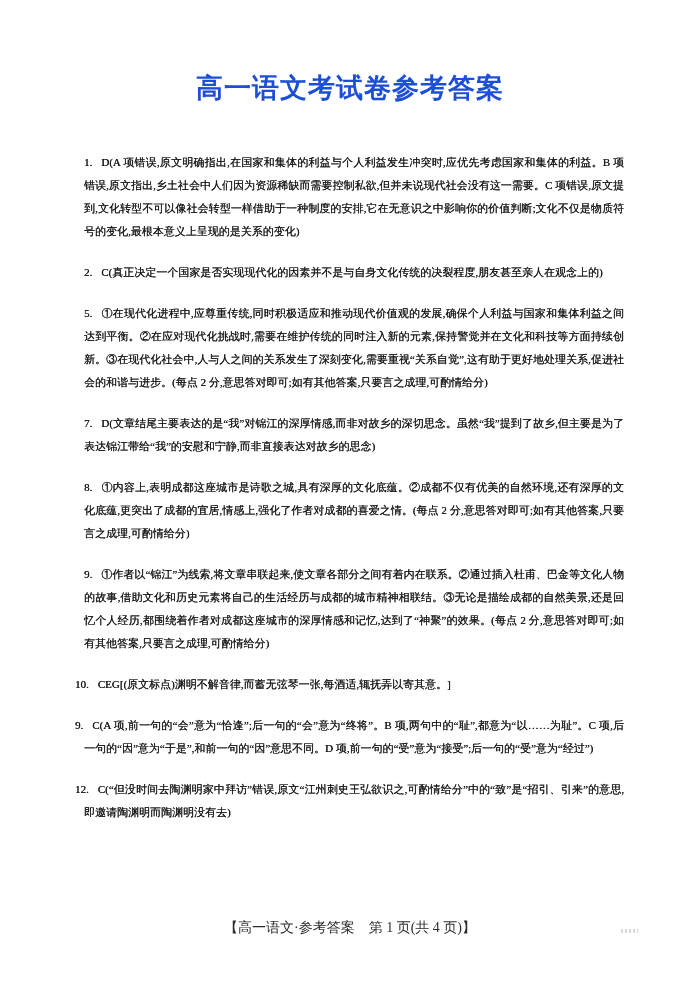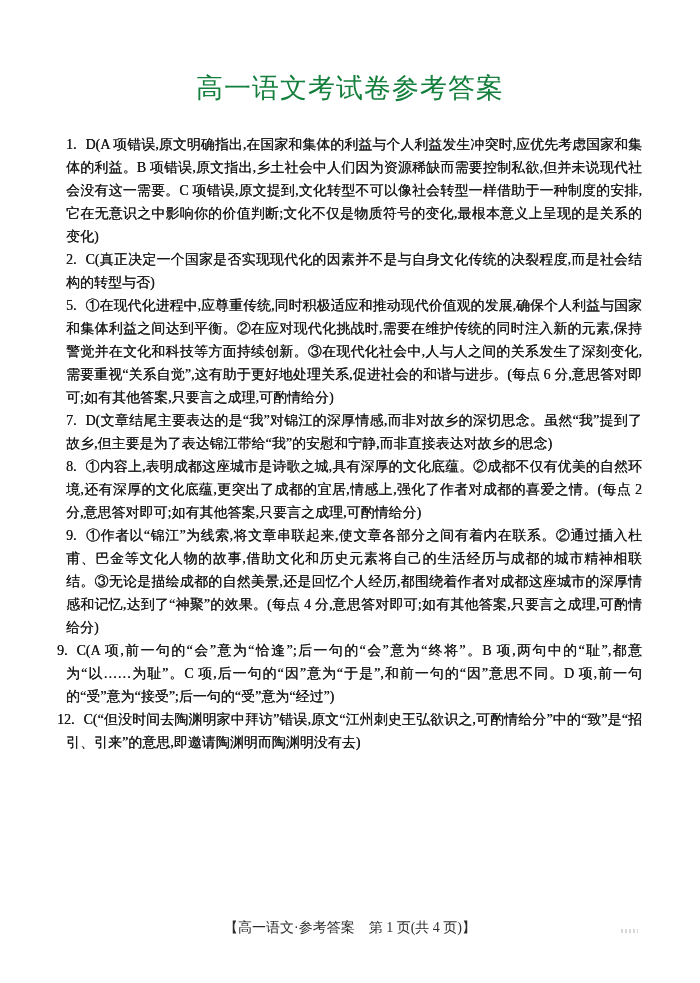--- a/index.html
+++ b/index.html
@@ -17,33 +17,33 @@
     color: #1b1b1b;
   }
   .title {
     position: absolute;
     top: 70px;
     left: 0;
     width: 100%;
     margin: 0;
     text-align: center;
     font-size: 27px;
-    font-weight: 400;
+    font-weight: 700;
     letter-spacing: 1px;
-    color: #15803d;
+    color: #1d4ed8;
   }
   .answers {
     position: absolute;
     top: 133px;
     left: 66px;
     width: 576px;
   }
   .item {
-    margin: 0;
-    font-size: 14px;
+    margin: 18px;
+    font-size: 11px;
     line-height: 23px;
     text-align: justify;
     text-shadow: 0.25px 0 0 currentColor;
   }
   .item .num {
     margin-right: 9px;
   }
   .item.wide {
     text-indent: -9px;
   }
@@ -68,25 +68,26 @@
 </style>
 </head>
 <body>
 
 <div class="page">
 
   <h1 class="title">高一语文考试卷参考答案</h1>
 
   <main class="answers">
     <p class="item"><span class="num">1.</span><span>D(A 项错误,原文明确指出,在国家和集体的利益与个人利益发生冲突时,应优先考虑国家和集体的利益。B 项错误,原文指出,乡土社会中人们因为资源稀缺而需要控制私欲,但并未说现代社会没有这一需要。C 项错误,原文提到,文化转型不可以像社会转型一样借助于一种制度的安排,它在无意识之中影响你的价值判断;文化不仅是物质符号的变化,最根本意义上呈现的是关系的变化)</span></p>
-    <p class="item"><span class="num">2.</span><span>C(真正决定一个国家是否实现现代化的因素并不是与自身文化传统的决裂程度,而是社会结构的转型与否)</span></p>
-    <p class="item"><span class="num">5.</span><span>①在现代化进程中,应尊重传统,同时积极适应和推动现代价值观的发展,确保个人利益与国家和集体利益之间达到平衡。②在应对现代化挑战时,需要在维护传统的同时注入新的元素,保持警觉并在文化和科技等方面持续创新。③在现代化社会中,人与人之间的关系发生了深刻变化,需要重视“关系自觉”,这有助于更好地处理关系,促进社会的和谐与进步。(每点 6 分,意思答对即可;如有其他答案,只要言之成理,可酌情给分)</span></p>
+    <p class="item"><span class="num">2.</span><span>C(真正决定一个国家是否实现现代化的因素并不是与自身文化传统的决裂程度,朋友甚至亲人在观念上的)</span></p>
+    <p class="item"><span class="num">5.</span><span>①在现代化进程中,应尊重传统,同时积极适应和推动现代价值观的发展,确保个人利益与国家和集体利益之间达到平衡。②在应对现代化挑战时,需要在维护传统的同时注入新的元素,保持警觉并在文化和科技等方面持续创新。③在现代化社会中,人与人之间的关系发生了深刻变化,需要重视“关系自觉”,这有助于更好地处理关系,促进社会的和谐与进步。(每点 2 分,意思答对即可;如有其他答案,只要言之成理,可酌情给分)</span></p>
     <p class="item"><span class="num">7.</span><span>D(文章结尾主要表达的是“我”对锦江的深厚情感,而非对故乡的深切思念。虽然“我”提到了故乡,但主要是为了表达锦江带给“我”的安慰和宁静,而非直接表达对故乡的思念)</span></p>
     <p class="item"><span class="num">8.</span><span>①内容上,表明成都这座城市是诗歌之城,具有深厚的文化底蕴。②成都不仅有优美的自然环境,还有深厚的文化底蕴,更突出了成都的宜居,情感上,强化了作者对成都的喜爱之情。(每点 2 分,意思答对即可;如有其他答案,只要言之成理,可酌情给分)</span></p>
-    <p class="item"><span class="num">9.</span><span>①作者以“锦江”为线索,将文章串联起来,使文章各部分之间有着内在联系。②通过插入杜甫、巴金等文化人物的故事,借助文化和历史元素将自己的生活经历与成都的城市精神相联结。③无论是描绘成都的自然美景,还是回忆个人经历,都围绕着作者对成都这座城市的深厚情感和记忆,达到了“神聚”的效果。(每点 4 分,意思答对即可;如有其他答案,只要言之成理,可酌情给分)</span></p>
+    <p class="item"><span class="num">9.</span><span>①作者以“锦江”为线索,将文章串联起来,使文章各部分之间有着内在联系。②通过插入杜甫、巴金等文化人物的故事,借助文化和历史元素将自己的生活经历与成都的城市精神相联结。③无论是描绘成都的自然美景,还是回忆个人经历,都围绕着作者对成都这座城市的深厚情感和记忆,达到了“神聚”的效果。(每点 2 分,意思答对即可;如有其他答案,只要言之成理,可酌情给分)</span></p>
+    <p class="item wide"><span class="num">10.</span><span>CEG[(原文标点)渊明不解音律,而蓄无弦琴一张,每酒适,辄抚弄以寄其意。]</span></p>
     <p class="item wide"><span class="num">9.</span><span>C(A 项,前一句的“会”意为“恰逢”;后一句的“会”意为“终将”。B 项,两句中的“耻”,都意为“以……为耻”。C 项,后一句的“因”意为“于是”,和前一句的“因”意思不同。D 项,前一句的“受”意为“接受”;后一句的“受”意为“经过”)</span></p>
     <p class="item wide"><span class="num">12.</span><span>C(“但没时间去陶渊明家中拜访”错误,原文“江州刺史王弘欲识之,可酌情给分”中的“致”是“招引、引来”的意思,即邀请陶渊明而陶渊明没有去)</span></p>
   </main>
 
   <div class="footer">【高一语文·参考答案　第 1 页(共 4 页)】</div>
 
   <div class="artifact"></div>
 
 </div>
 

